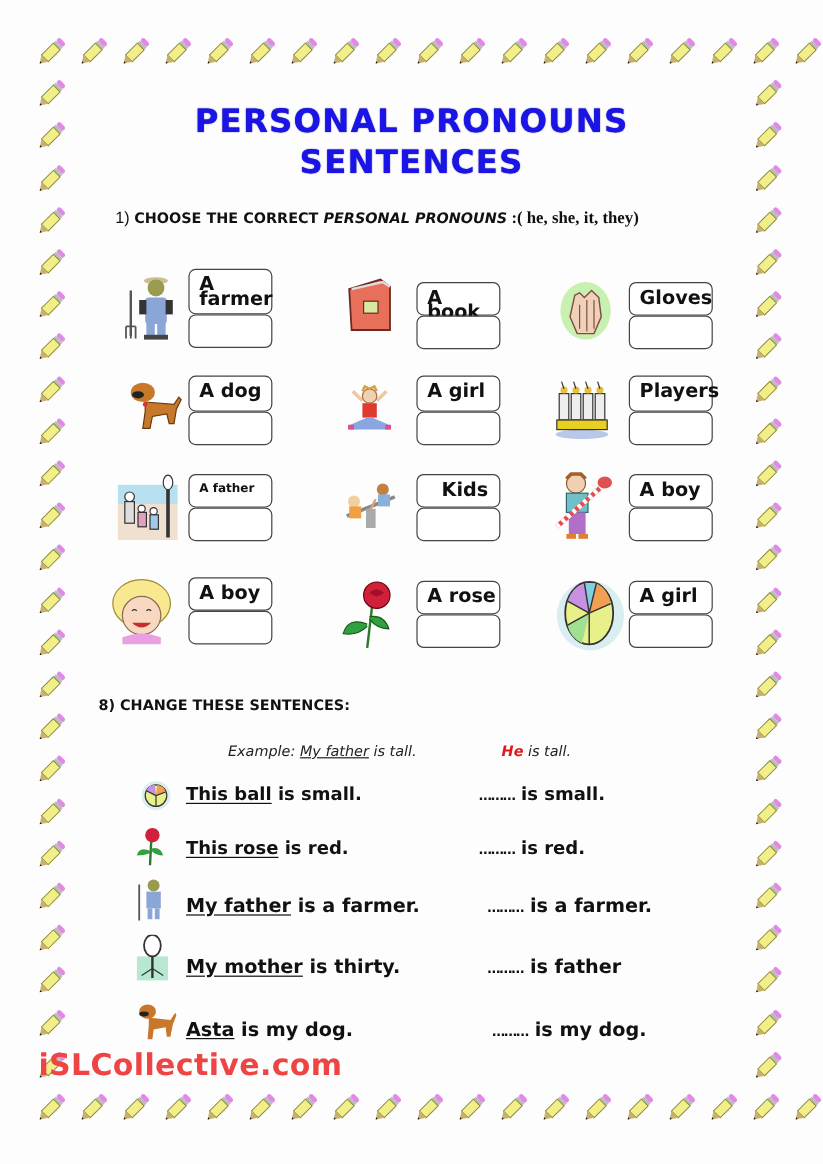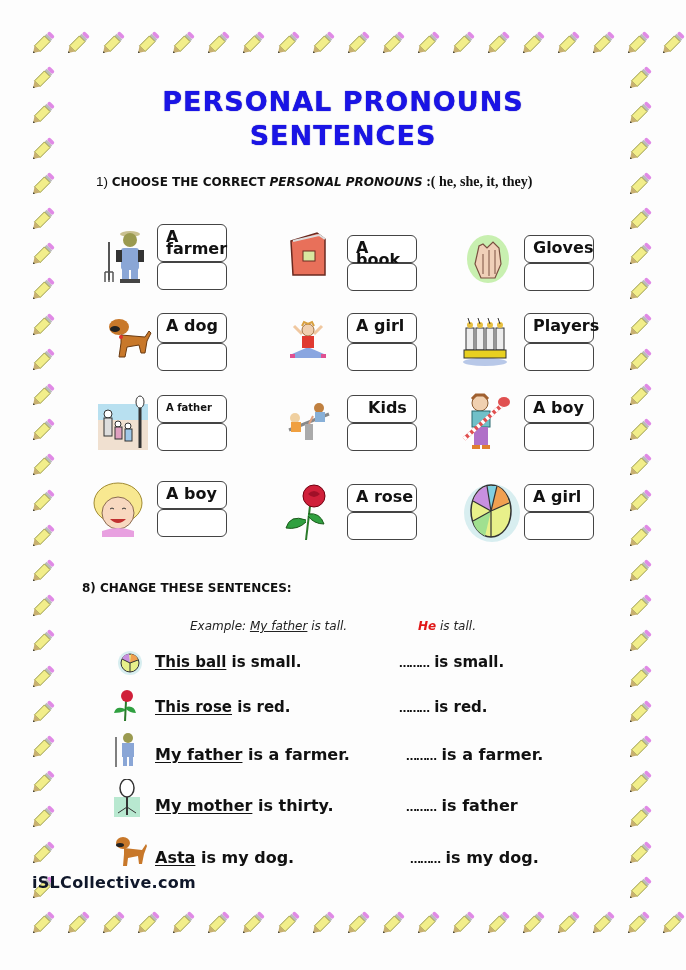--- a/index.html
+++ b/index.html
@@ -22,21 +22,21 @@
   .boxtop span{position:absolute;left:8px;top:6px;font-family:"DejaVu Sans",sans-serif;font-weight:bold;font-size:16px;color:#111;line-height:12px;}
   .q2{position:absolute;left:82px;top:581px;font-family:"DejaVu Sans",sans-serif;font-weight:bold;font-size:12px;color:#111;}
   .example{position:absolute;top:619px;font-family:"DejaVu Sans",sans-serif;font-style:italic;font-size:12px;color:#222;}
   .u{text-decoration:underline;}
   .red{color:#e01818;font-style:italic;font-weight:bold;}
   .sent{position:absolute;font-family:"DejaVu Sans",sans-serif;font-weight:bold;font-size:15px;color:#111;}
   .sent .u{text-decoration:underline;text-underline-offset:2px;}
   .ans{position:absolute;font-family:"DejaVu Sans",sans-serif;font-weight:bold;font-size:15px;color:#111;}
   .ans .dots{font-size:11px;letter-spacing:-1px;}
   .mini{position:absolute;}
-  .watermark{position:absolute;left:32px;top:873px;font-family:"DejaVu Sans",sans-serif;font-weight:bold;font-size:16px;color:#0f172a;letter-spacing:0.3px;}
+  .watermark{position:absolute;left:32px;top:873px;font-family:"DejaVu Sans",sans-serif;font-weight:bold;font-size:25px;color:#ef4444;letter-spacing:0.3px;}
 </style>
 </head>
 <body>
 
 <div id="pencil-border">
     <div class="pencil" style="left: 28px; top: 28px;">
       <svg viewBox="0 0 30 30">
         <g transform="rotate(45 15 15)">
           <rect x="11" y="2" width="8" height="4" rx="2" fill="#e08ae6"></rect>
           <rect x="11" y="6" width="8" height="3" fill="#bbb"></rect>

